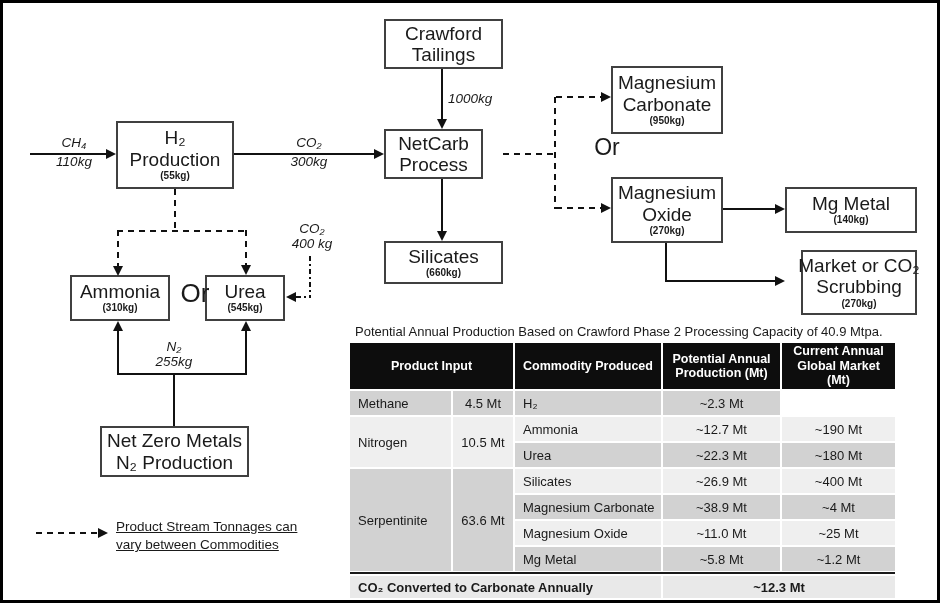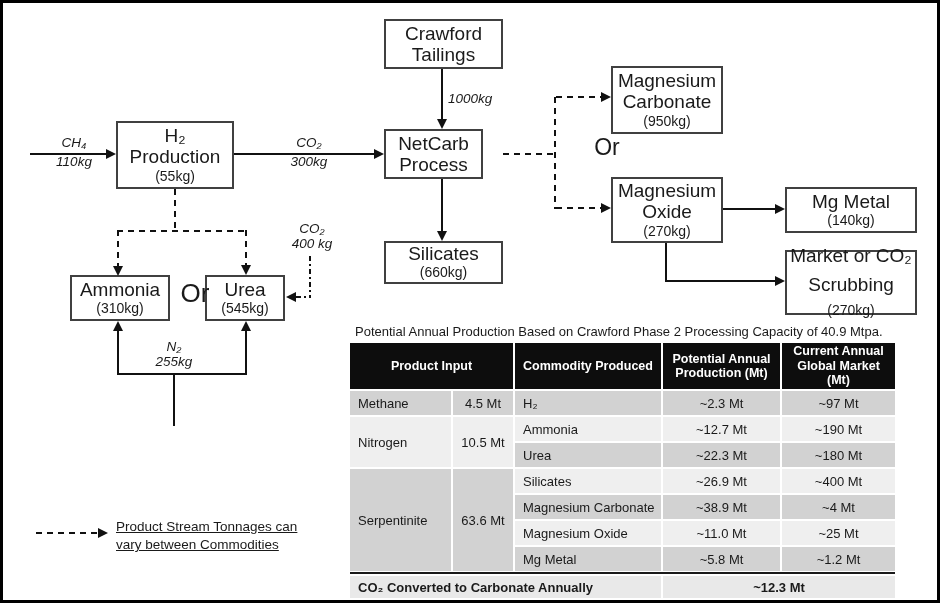--- a/index.html
+++ b/index.html
@@ -3,21 +3,21 @@
 <meta charset="utf-8">
 <style>
   html,body{margin:0;padding:0;background:#fff;}
   body{font-family:"Liberation Sans","DejaVu Sans",sans-serif;color:#1a1a1a;}
   .stage{position:relative;width:940px;height:603px;border:3px solid #000;box-sizing:border-box;background:#fff;overflow:hidden;}
 
   
   .dbox{position:absolute;border:2px solid #404040;background:#fff;box-sizing:border-box;
         display:flex;flex-direction:column;align-items:center;justify-content:center;text-align:center;}
   .dbox .t{font-size:19px;line-height:1.12;white-space:nowrap;}
-  .dbox .kg{font-size:14px;line-height:1.25;white-space:nowrap;}
+  .dbox .kg{font-size:10px;line-height:1.25;white-space:nowrap;font-weight:bold;}
 
   
   .hl{position:absolute;height:2px;background:#111;}
   .vl{position:absolute;width:2px;background:#111;}
   .hd{position:absolute;height:2px;background:repeating-linear-gradient(90deg,#111 0 6px,transparent 6px 11px);}
   .vd{position:absolute;width:2px;background:repeating-linear-gradient(180deg,#111 0 6px,transparent 6px 11px);}
   .hdd{position:absolute;height:2px;background:repeating-linear-gradient(90deg,#111 0 5px,transparent 5px 8px,#111 8px 10px,transparent 10px 13px);}
   .vdd{position:absolute;width:2px;background:repeating-linear-gradient(180deg,#111 0 5px,transparent 5px 8px,#111 8px 10px,transparent 10px 13px);}
 
   
@@ -85,36 +85,40 @@
     <span class="t">Magnesium</span>
     <span class="t">Oxide</span>
     <span class="kg">(270kg)</span>
   </div>
 
   <div class="dbox" style="left:782px;top:184px;width:132px;height:46px;">
     <span class="t">Mg Metal</span>
     <span class="kg">(140kg)</span>
   </div>
 
-  <div class="dbox" style="left:782px;top:247px;width:132px;height:65px;gap:7px;">
+  <div class="dbox" style="left:798px;top:247px;width:116px;height:65px;">
     <span class="t">Market or CO₂</span>
     <span class="t">Scrubbing</span>
     <span class="kg">(270kg)</span>
   </div>
 
   <div class="dbox" style="left:67px;top:272px;width:100px;height:46px;">
     <span class="t">Ammonia</span>
     <span class="kg">(310kg)</span>
   </div>
 
   <div class="dbox" style="left:202px;top:272px;width:80px;height:46px;">
     <span class="t">Urea</span>
     <span class="kg">(545kg)</span>
   </div>
 
+  <div class="dbox" style="left:97px;top:423px;width:149px;height:51px;">
+    <span class="t">Net Zero Metals</span>
+    <span class="t">N₂ Production</span>
+  </div>
 
   <div class="hl" style="left:27px;top:150px;width:76px;"></div>
   <div class="ah r" style="left:103px;top:146px;"></div>
   <div class="flbl" style="left:46px;top:133px;width:50px;">CH₄</div>
   <div class="flbl" style="left:46px;top:152px;width:50px;">110kg</div>
 
   <div class="hl" style="left:231px;top:150px;width:140px;"></div>
   <div class="ah r" style="left:371px;top:146px;"></div>
   <div class="flbl" style="left:281px;top:133px;width:50px;">CO₂</div>
   <div class="flbl" style="left:281px;top:152px;width:50px;">300kg</div>
@@ -177,21 +181,20 @@
 
     <div class="th" style="grid-row:1;grid-column:1 / span 2;">Product Input</div>
     <div class="th" style="grid-row:1;grid-column:3;">Commodity Produced</div>
     <div class="th" style="grid-row:1;grid-column:4;">Potential Annual Production (Mt)</div>
     <div class="th" style="grid-row:1;grid-column:5;">Current Annual Global Market (Mt)</div>
 
     <div class="td dark cl" style="grid-row:2;grid-column:1;">Methane</div>
     <div class="td dark cc" style="grid-row:2;grid-column:2;">4.5 Mt</div>
     <div class="td dark cl" style="grid-row:2;grid-column:3;">H₂</div>
     <div class="td dark cc" style="grid-row:2;grid-column:4;">~2.3 Mt</div>
-    <div class="td dark cc" style="grid-row:2;grid-column:5;">~97 Mt</div>
 
     <div class="td light cl" style="grid-row:3 / span 2;grid-column:1;">Nitrogen</div>
     <div class="td light cc" style="grid-row:3 / span 2;grid-column:2;">10.5 Mt</div>
     <div class="td light cl" style="grid-row:3;grid-column:3;">Ammonia</div>
     <div class="td light cc" style="grid-row:3;grid-column:4;">~12.7 Mt</div>
     <div class="td light cc" style="grid-row:3;grid-column:5;">~190 Mt</div>
     <div class="td dark cl" style="grid-row:4;grid-column:3;">Urea</div>
     <div class="td dark cc" style="grid-row:4;grid-column:4;">~22.3 Mt</div>
     <div class="td dark cc" style="grid-row:4;grid-column:5;">~180 Mt</div>
 

